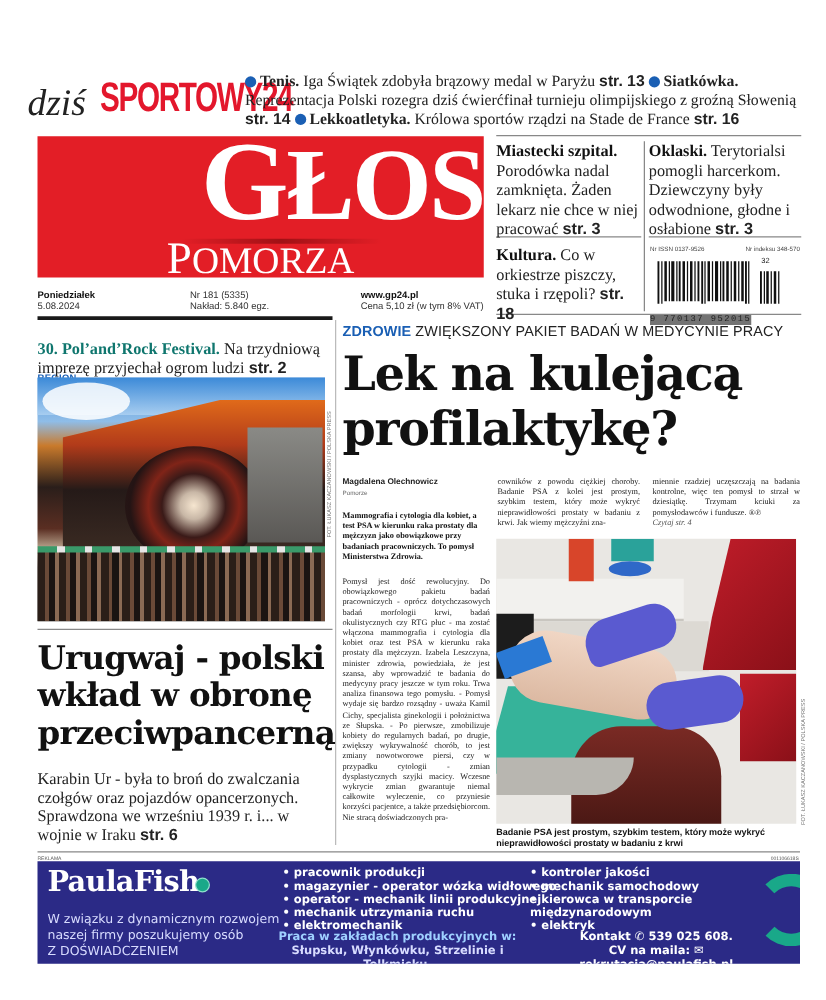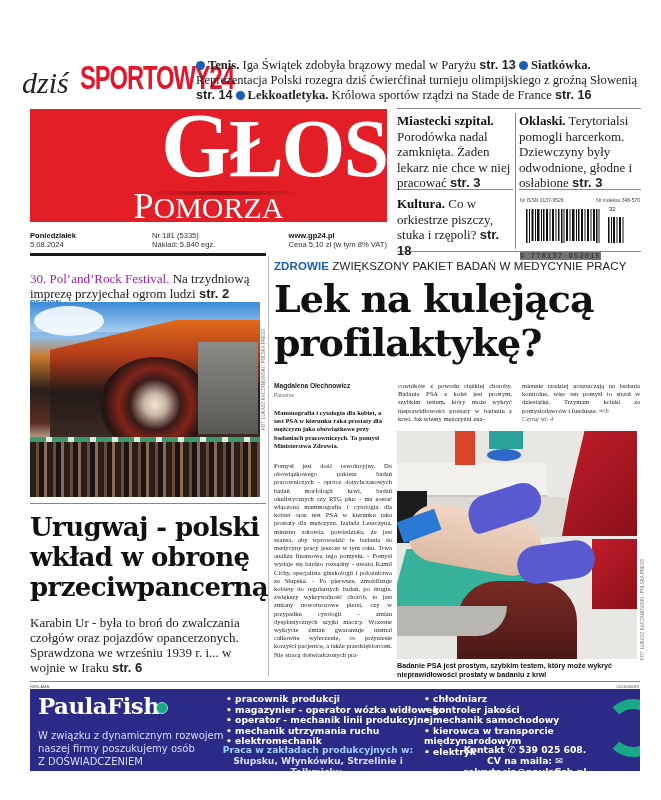--- a/index.html
+++ b/index.html
@@ -50,21 +50,21 @@
   .barcode-digits { position: absolute; left: 520px; top: 252px; font-family: Liberation Mono, monospace; font-size: 7px; color: #222; letter-spacing: 1.2px; background: #737373; }
   .barcode-add { position: absolute; left: 609px; top: 206px; font-family: "Liberation Sans", sans-serif; font-size: 6px; color: #222; }
 
   
   .leftrule { position: absolute; left: 30px; top: 253px; width: 236px; height: 3px; background: #1a1a1a; }
   .colsep { position: absolute; left: 268px; top: 256px; width: 1px; height: 420px; background: #bbb; }
 
   
   .kicker { position: absolute; left: 30px; top: 262px; font-family: "Liberation Sans", sans-serif; font-weight: bold; font-size: 7.5px; color: #1a5fb4; letter-spacing: 0.3px; margin-top: 36px; }
   .region-text { position: absolute; left: 30px; top: 271px; width: 236px; font-family: "Liberation Serif", serif; font-size: 13px; line-height: 15px; color: #222; }
-  .region-text b { font-weight: normal; color: #a21caf; }
+  .region-text b { font-weight: bold; color: #0f766e; }
   .region-text .str { font-family: "Liberation Sans", sans-serif; font-weight: bold; }
 
   .festival-photo { position: absolute; left: 30px; top: 302px; width: 230px; height: 195px; overflow: hidden;
     background: linear-gradient(180deg, #4a90d9 0%, #8fbde8 18%, #c97a2c 28%, #2a1e1a 45%, #5a2e22 62%, #b9a48e 70%, #3a2a24 78%, #1f1814 100%); }
   .festival-photo .sky { position: absolute; left: 0; top: 0; width: 100%; height: 30px; background: linear-gradient(180deg,#3c8ad8,#a7cdf0); }
   .festival-photo .cloud { position: absolute; left: 4px; top: 4px; width: 70px; height: 30px; border-radius: 50%; background: rgba(255,255,255,0.85); }
   .festival-photo .stage { position: absolute; left: 20px; top: 18px; width: 210px; height: 120px; background: linear-gradient(180deg,#e06a1a,#b23b1a 30%,#251a18 60%,#3a2a22); clip-path: polygon(0 25%, 60% 0, 100% 0, 100% 100%, 0 100%); }
   .festival-photo .tunnel { position: absolute; left: 70px; top: 55px; width: 110px; height: 95px; border-radius: 50%; background: radial-gradient(circle, #f6e6d0 0%, #c8b7a6 15%, #3a1a18 35%, #802418 50%, #241414 70%, #2a1a16 100%); }
   .festival-photo .screen { position: absolute; left: 168px; top: 40px; width: 60px; height: 92px; background: linear-gradient(180deg,#8a8a86,#5a5855); }
   .festival-photo .crowd { position: absolute; left: 0; top: 140px; width: 100%; height: 55px; background: repeating-linear-gradient(90deg,#2a1e18 0 6px,#6a4a38 6px 9px,#1a1412 9px 14px,#8a6a54 14px 17px); }
@@ -281,21 +281,20 @@
     <div>Z DOŚWIADCZENIEM</div>
   </div>
   <div class="list1">
     <div>• <span>pracownik produkcji</span></div>
     <div>• <span>magazynier - operator wózka widłowego</span></div>
     <div>• <span>operator - mechanik linii produkcyjnej</span></div>
     <div>• <span>mechanik utrzymania ruchu</span></div>
     <div>• <span>elektromechanik</span></div>
   </div>
   <div class="list2">
-    <div>• <span>chłodniarz</span></div>
     <div>• <span>kontroler jakości</span></div>
     <div>• <span>mechanik samochodowy</span></div>
     <div>• <span>kierowca w transporcie międzynarodowym</span></div>
     <div>• <span>elektryk</span></div>
   </div>
   <div class="places">
     <div class="hl">Praca w zakładach produkcyjnych w:</div>
     <div>Słupsku, Włynkówku, Strzelinie i Tolkmicku.</div>
   </div>
   <div class="contact">

